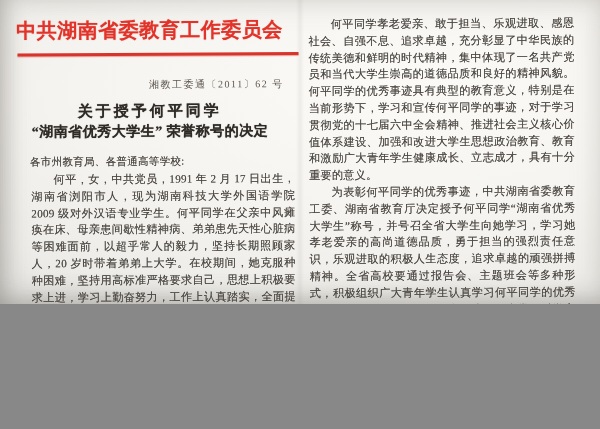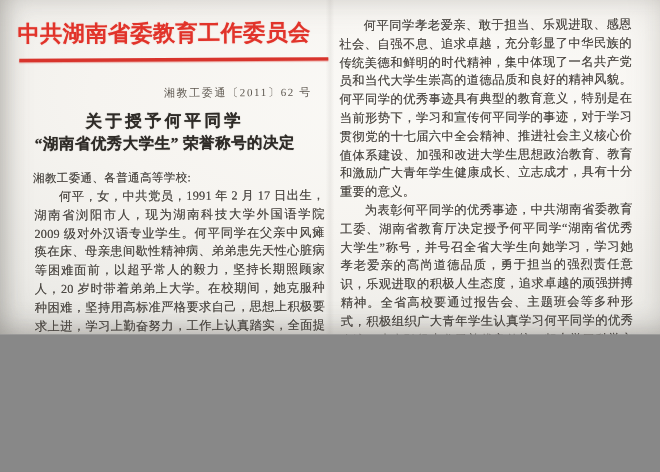--- a/index.html
+++ b/index.html
@@ -67,21 +67,21 @@
 
     <div class="org-title">中共湖南省委教育工作委员会</div>
     <div class="red-rule"></div>
     <div class="doc-number">湘教工委通〔2011〕62 号</div>
 
     <div class="doc-title">
       <div class="l1">关于授予何平同学</div>
       <div class="l2">“湖南省优秀大学生” 荣誉称号的决定</div>
     </div>
 
-    <div class="salutation">湘教工委通、各普通高等学校:</div>
+    <div class="salutation">各市州教育局、各普通高等学校:</div>
 
     <div class="left-body bodytext">
       <p>何平，女，中共党员，1991 年 2 月 17 日出生，湖南省浏阳市人，现为湖南科技大学外国语学院 2009 级对外汉语专业学生。何平同学在父亲中风瘫痪在床、母亲患间歇性精神病、弟弟患先天性心脏病等困难面前，以超乎常人的毅力，坚持长期照顾家人，20 岁时带着弟弟上大学。在校期间，她克服种种困难，坚持用高标准严格要求自己，思想上积极要求上进，学习上勤奋努力，工作上认真踏实，全面提高自身的综合素质，先后获得国家励志奖学金、学校十佳大学生等荣誉。尽管家里困难重重，但她始终对党和政府、对社会、对未来充满信心，尽己所能帮助同学、捐款灾区、用愉快的歌声和热情的行动感染他人。何平同学的优秀事迹得到各级领导的高度重视，受到新闻媒体的广泛关注，在社会各界和高校师生中引起了强烈反响，她被誉为“最有担当的 90 后”大学生。</p>
     </div>
 
     <div class="right-body bodytext">
       <p>何平同学孝老爱亲、敢于担当、乐观进取、感恩社会、自强不息、追求卓越，充分彰显了中华民族的传统美德和鲜明的时代精神，集中体现了一名共产党员和当代大学生崇高的道德品质和良好的精神风貌。何平同学的优秀事迹具有典型的教育意义，特别是在当前形势下，学习和宣传何平同学的事迹，对于学习贯彻党的十七届六中全会精神、推进社会主义核心价值体系建设、加强和改进大学生思想政治教育、教育和激励广大青年学生健康成长、立志成才，具有十分重要的意义。</p>
       <p>为表彰何平同学的优秀事迹，中共湖南省委教育工委、湖南省教育厅决定授予何平同学“湖南省优秀大学生”称号，并号召全省大学生向她学习，学习她孝老爱亲的高尚道德品质，勇于担当的强烈责任意识，乐观进取的积极人生态度，追求卓越的顽强拼搏精神。全省高校要通过报告会、主题班会等多种形式，积极组织广大青年学生认真学习何平同学的优秀事迹，大力弘扬中华民族优良传统，努力学习科学文化知识，自觉践行社会主义核心价值体系，争做德智体美全面发展的社会主义合格建设者和可靠接班人。</p>
     </div>
 

